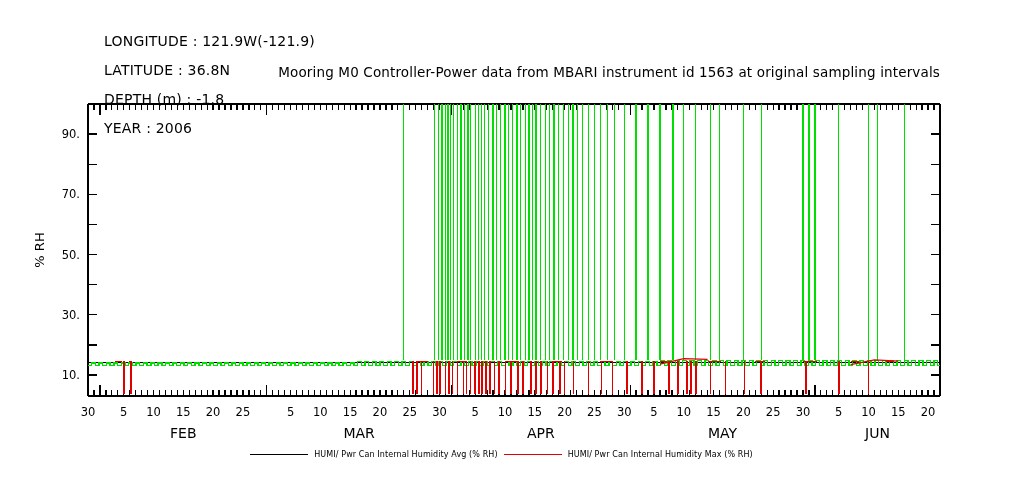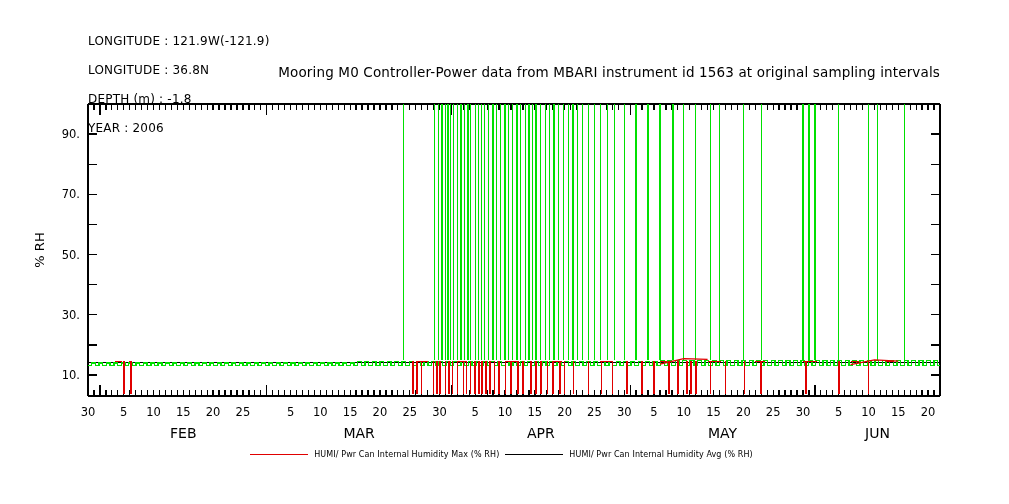--- a/index.html
+++ b/index.html
@@ -16,23 +16,23 @@
     overflow: hidden;
   }
   #root {
     position: absolute;
     left: 0; top: 0;
     width: 1009px;
     height: 504px;
   }
   .meta-block {
     position: absolute;
-    left: 88px;
+    left: 104px;
     top: 18px;
-    font-size: 12px;
+    font-size: 14px;
     line-height: 9.6px;
     letter-spacing: 0.2px;
     white-space: pre;
   }
   .meta-line { display: block; }
   .chart-title {
     position: absolute;
     left: 0;
     top: 64px;
     width: 928px;
@@ -72,21 +72,21 @@
   }
   .legend-label { margin-right: 6px; letter-spacing: 0.1px; }
 </style>
 </head>
 <body>
 
 <div id="root">
 
   <div class="meta-block">
     <span class="meta-line">LONGITUDE : 121.9W(-121.9)</span>
-    <span class="meta-line">LONGITUDE : 36.8N</span>
+    <span class="meta-line">LATITUDE : 36.8N</span>
     <span class="meta-line">DEPTH (m) : -1.8</span>
     <span class="meta-line">YEAR : 2006</span>
   </div>
 
   <div class="chart-title">Mooring M0 Controller-Power data from MBARI instrument id 1563 at original sampling intervals</div>
 
   <svg id="plot-svg" width="1009" height="504">
       <line x1="88" y1="104" x2="940" y2="104" stroke="#000" stroke-width="1.6" shape-rendering="crispEdges"></line>
       <line x1="88" y1="396" x2="940" y2="396" stroke="#000" stroke-width="1.6" shape-rendering="crispEdges"></line>
       <line x1="88" y1="104" x2="88" y2="396" stroke="#000" stroke-width="1.6" shape-rendering="crispEdges"></line>
@@ -565,22 +565,22 @@
       <line x1="755.3006993006993" y1="361.3814432989691" x2="764.8335664335664" y2="361.3814432989691" stroke="#e00000" stroke-width="1.3" shape-rendering="crispEdges"></line>
       <line x1="802.965034965035" y1="361.3814432989691" x2="817.2643356643357" y2="361.3814432989691" stroke="#e00000" stroke-width="1.3" shape-rendering="crispEdges"></line>
       <line x1="850.6293706293707" y1="361.3814432989691" x2="858.9706293706294" y2="361.3814432989691" stroke="#e00000" stroke-width="1.3" shape-rendering="crispEdges"></line>
       <line x1="886.3776223776224" y1="361.3814432989691" x2="893.5272727272726" y2="361.3814432989691" stroke="#e00000" stroke-width="1.3" shape-rendering="crispEdges"></line>
       <path d="M660.0,364.1 L683.8,358.7 L707.6,359.3" fill="none" stroke="#e00000" stroke-width="1.3"></path>
       <path d="M850.6,364.7 L874.5,359.9 L898.3,361.1" fill="none" stroke="#e00000" stroke-width="1.3"></path>
     </svg>
 
   <div class="legend">
       <div class="legend-entry">
+        <span class="legend-swatch" style="border-top-color: rgb(0, 0, 0);"></span>
+        <span class="legend-label">HUMI/ Pwr Can Internal Humidity Avg (% RH)</span>
+      </div>
+      <div class="legend-entry">
         <span class="legend-swatch" style="border-top-color: rgb(224, 0, 0);"></span>
         <span class="legend-label">HUMI/ Pwr Can Internal Humidity Max (% RH)</span>
       </div>
-      <div class="legend-entry">
-        <span class="legend-swatch" style="border-top-color: rgb(0, 0, 0);"></span>
-        <span class="legend-label">HUMI/ Pwr Can Internal Humidity Avg (% RH)</span>
-      </div>
     </div>
 
 </div>
 
 </body></html>

